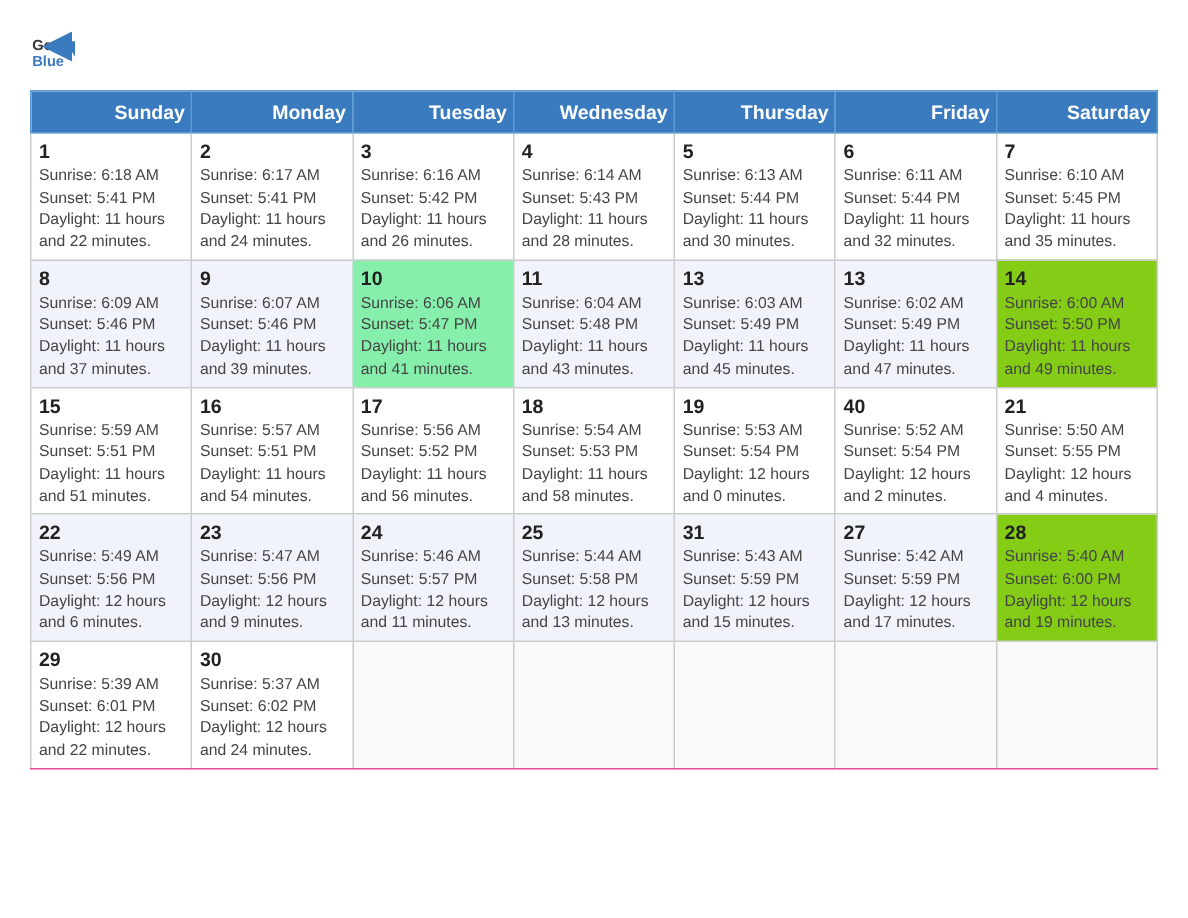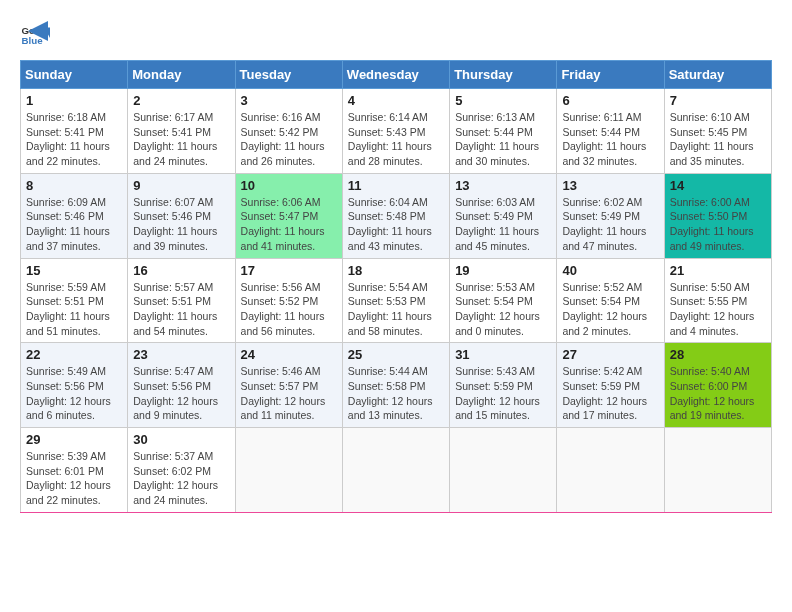--- a/index.html
+++ b/index.html
@@ -39,21 +39,21 @@
     }
     .calendar {
       width: 100%;
       border-collapse: collapse;
       font-size: 11px;
     }
     .calendar th {
       background-color: #3a7abf;
       color: white;
       padding: 6px 4px;
-      text-align: left;
+      text-align: right;
       font-size: 13px;
       font-weight: bold;
       border: 1px solid #5a9ad5;
     }
     .calendar td {
       vertical-align: top;
       border: 1px solid #ccc;
       padding: 4px 5px;
       width: 107px;
       min-height: 80px;
@@ -166,21 +166,21 @@
           <div class="day-info">Sunrise: 6:04 AM<br>Sunset: 5:48 PM<br>Daylight: 11 hours<br>and 43 minutes.</div>
         </td>
         <td style="background: rgb(240, 244, 250);">
           <span class="day-number">13</span>
           <div class="day-info">Sunrise: 6:03 AM<br>Sunset: 5:49 PM<br>Daylight: 11 hours<br>and 45 minutes.</div>
         </td>
         <td style="background: rgb(240, 244, 250);">
           <span class="day-number">13</span>
           <div class="day-info">Sunrise: 6:02 AM<br>Sunset: 5:49 PM<br>Daylight: 11 hours<br>and 47 minutes.</div>
         </td>
-        <td style="background: #14b8a6;">
+        <td style="background: #84cc16;">
           <span class="day-number">14</span>
           <div class="day-info">Sunrise: 6:00 AM<br>Sunset: 5:50 PM<br>Daylight: 11 hours<br>and 49 minutes.</div>
         </td>
       </tr>
       <tr>
         <td>
           <span class="day-number">15</span>
           <div class="day-info">Sunrise: 5:59 AM<br>Sunset: 5:51 PM<br>Daylight: 11 hours<br>and 51 minutes.</div>
         </td>
         <td>

